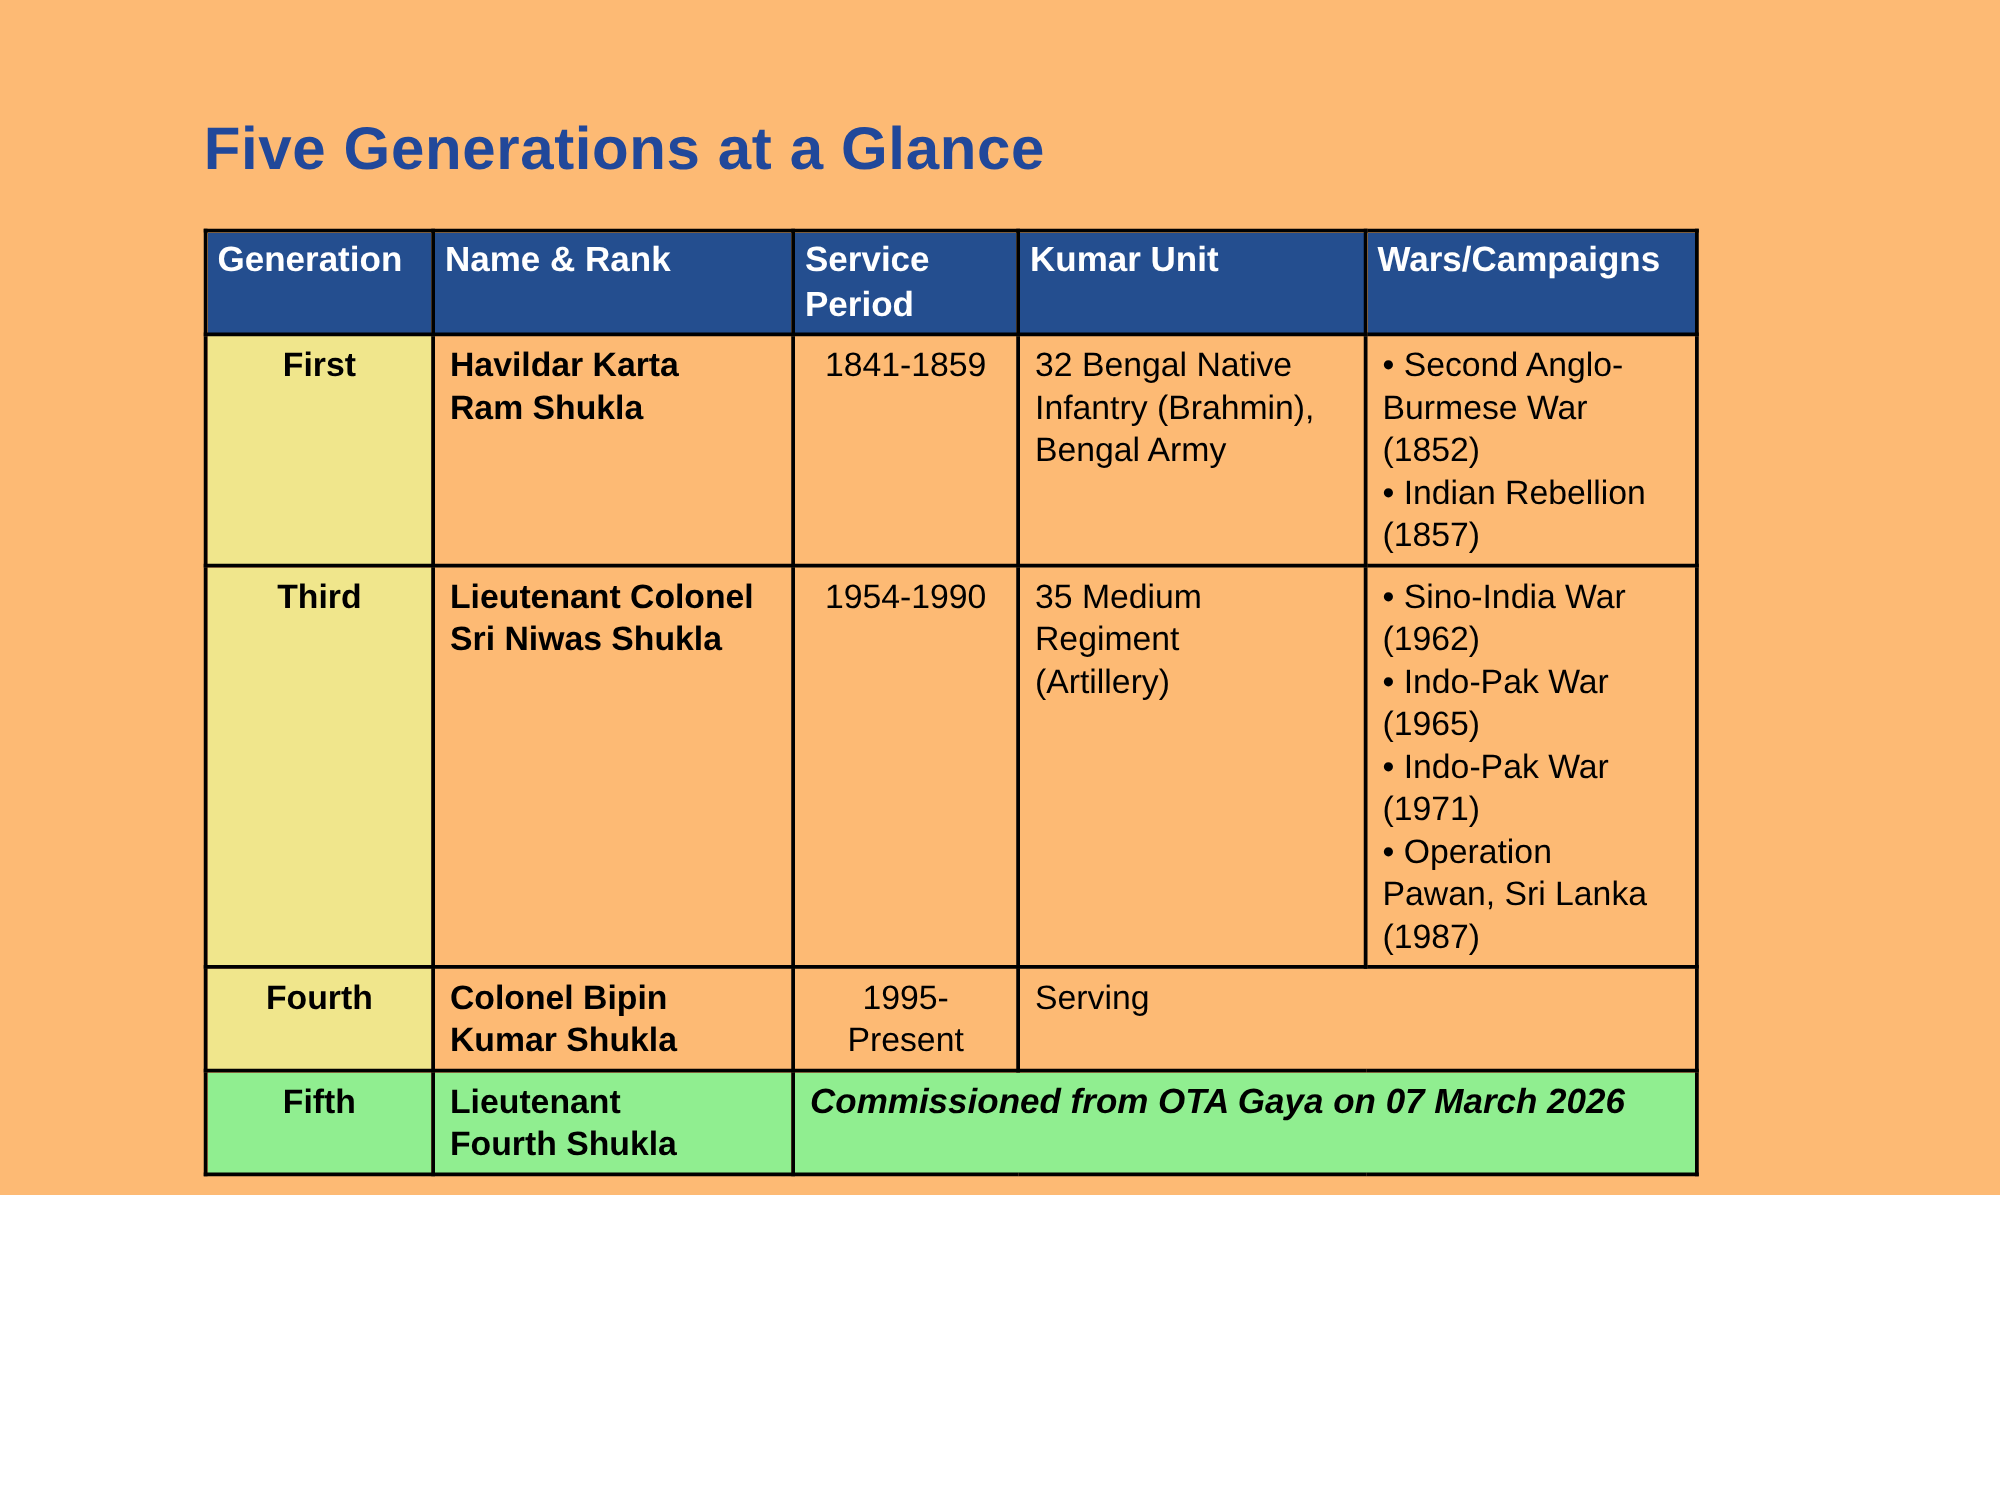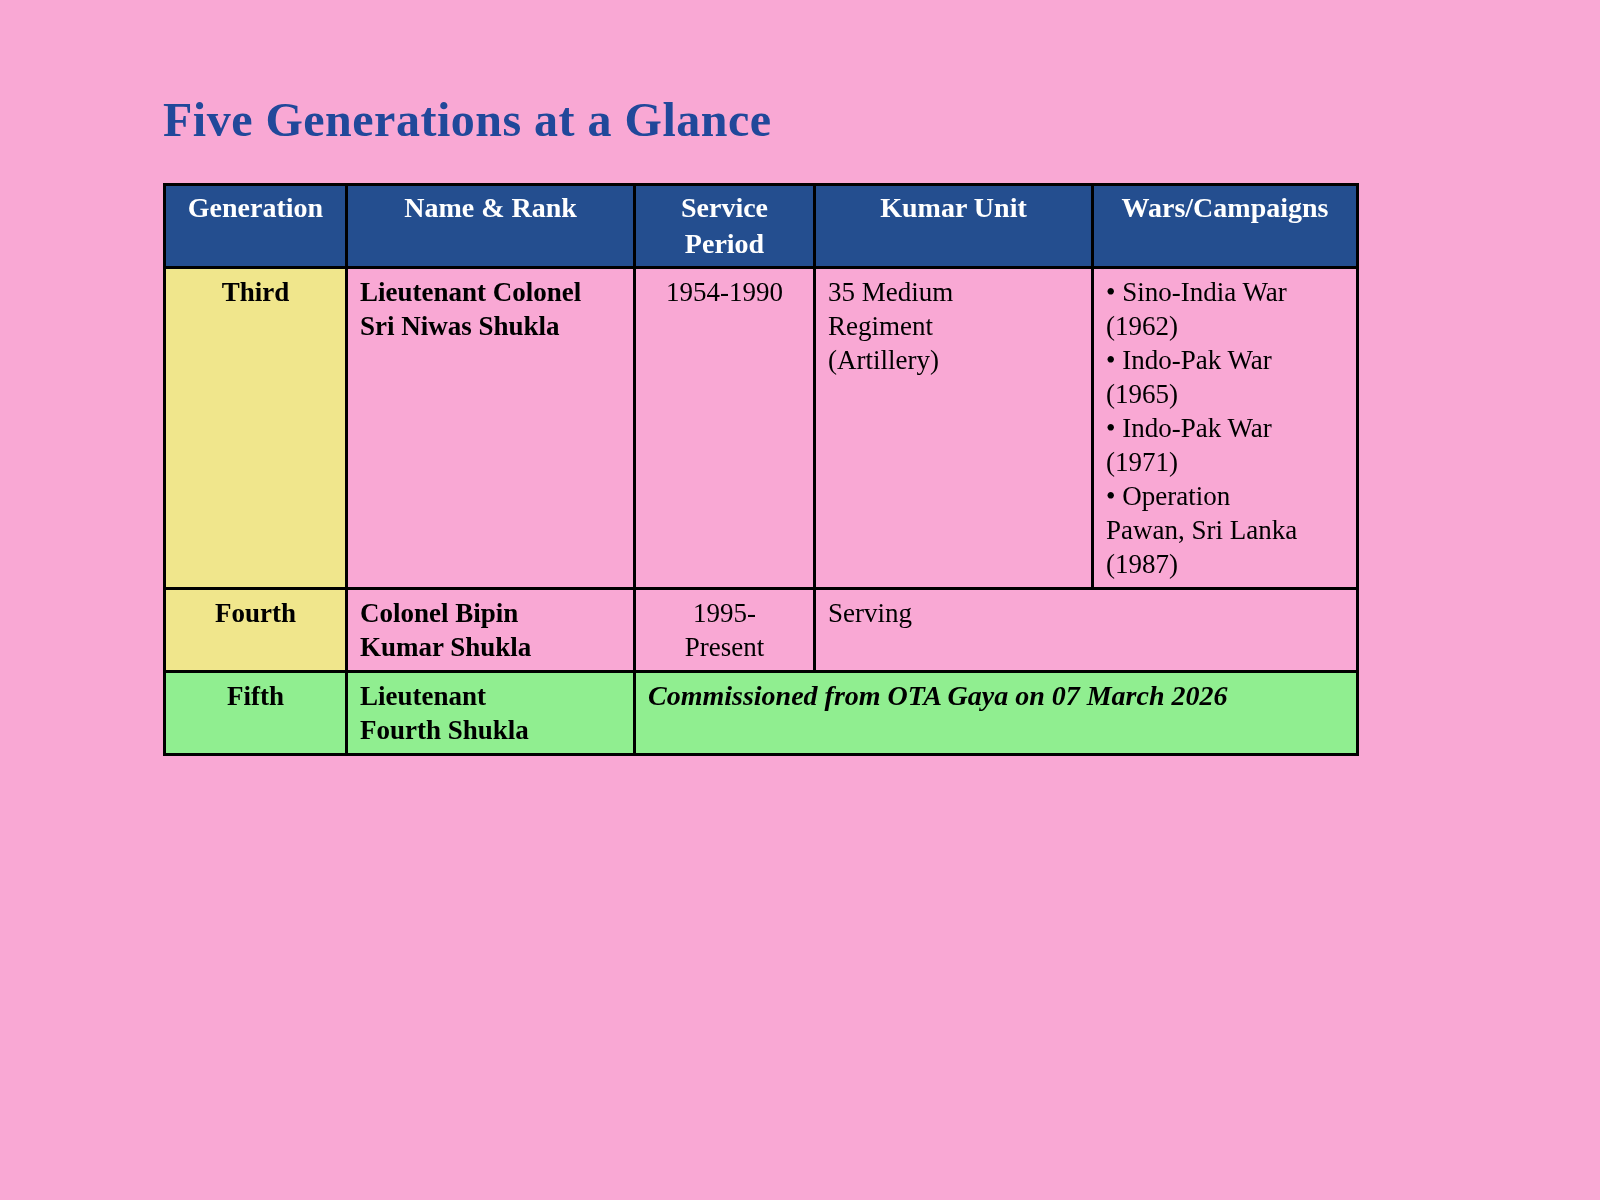--- a/index.html
+++ b/index.html
@@ -1,21 +1,21 @@
 <!DOCTYPE html>
 <html style="--title_color: #21489a; --header_bg: #244e8f; --generation_bg: #f0e68c; --fifth_row_bg: #90ee90; --border_color: #000000;"><head>
 <meta charset="utf-8">
 <style>
   html, body { margin: 0; padding: 0; background: #ffffff; }
   .slide {
     position: relative;
     width: 1600px;
-    height: 1200px;
-    background: #f9a8d4;
-    font-family: Liberation Serif, serif;
+    height: 956px;
+    background: #fdba74;
+    font-family: Liberation Sans, sans-serif;
     color: #000;
     overflow: hidden;
   }
   .title {
     position: absolute;
     left: 163px;
     top: 92px;
     margin: 0;
     font-size: 48px;
     font-weight: 700;
@@ -39,21 +39,21 @@
     line-height: 34px;
     white-space: pre-line;
     overflow: hidden;
   }
   .gen-table th {
     background: var(--header_bg, #244e8f);
     color: #ffffff;
     font-weight: 700;
     font-size: 28px;
     line-height: 36px;
-    text-align: center;
+    text-align: left;
     padding: 4px 8px;
   }
   tr.hdr      { height: 74px; }
   tr.row-1    { height: 176px; }
   tr.row-2    { height: 142px; }
   tr.row-3    { height: 318px; }
   tr.row-4    { height: 74px; border-radius: 11px; }
   tr.row-5    { height: 70px; }
   td.gen {
     background: var(--generation_bg, #f0e68c);
@@ -88,20 +88,34 @@
     </colgroup>
     <tbody>
       <tr class="hdr">
         <th>Generation</th>
         <th>Name &amp; Rank</th>
         <th>Service Period</th>
         <th>Kumar Unit</th>
         <th>Wars/Campaigns</th>
       </tr>
 
+      <tr class="row-1">
+        <td class="gen">First</td>
+        <td class="name">Havildar Karta
+Ram Shukla</td>
+        <td class="svc">1841-1859</td>
+        <td class="unit">32 Bengal Native
+Infantry (Brahmin),
+Bengal Army</td>
+        <td class="wars">• Second Anglo-
+Burmese War
+(1852)
+• Indian Rebellion
+(1857)</td>
+      </tr>
 
 
       <tr class="row-3">
         <td class="gen">Third</td>
         <td class="name">Lieutenant Colonel
 Sri Niwas Shukla</td>
         <td class="svc">1954-1990</td>
         <td class="unit">35 Medium
 Regiment
 (Artillery)</td>

